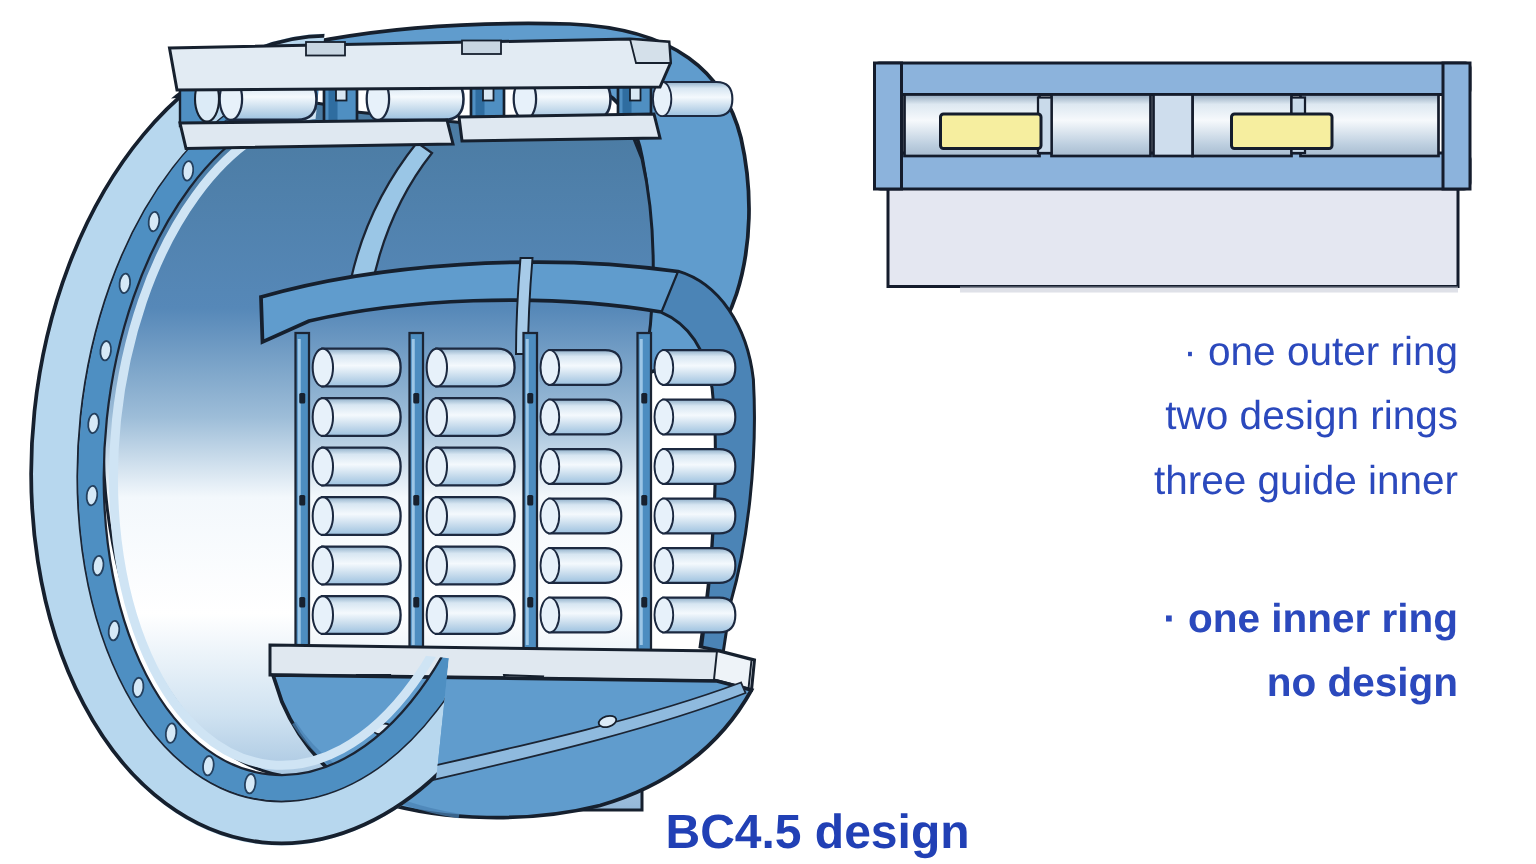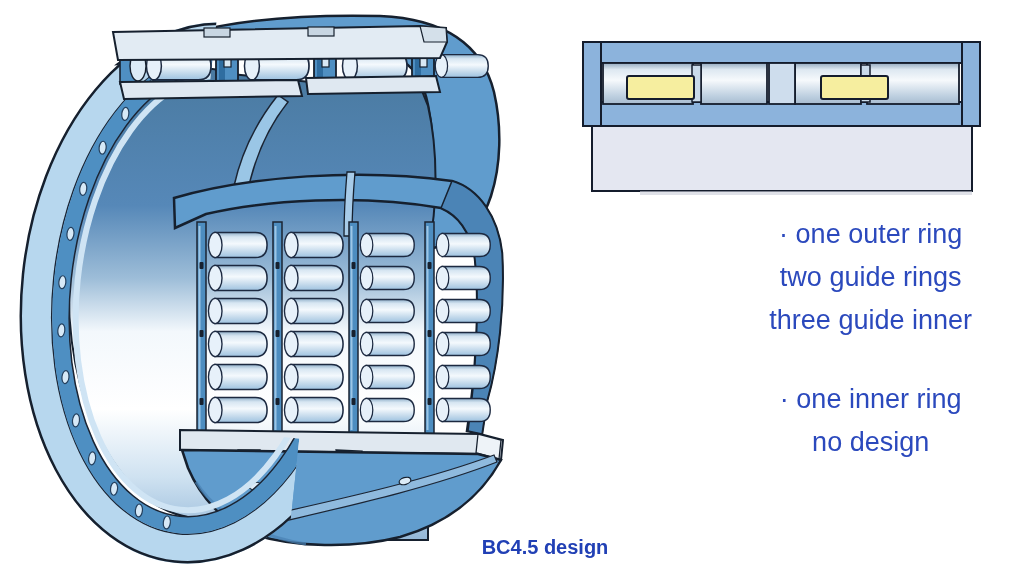--- a/index.html
+++ b/index.html
@@ -2,27 +2,27 @@
 <html><head>
 <meta charset="utf-8">
 <style>
   html,body{margin:0;padding:0;background:#ffffff;}
   .stage{
     position:relative;width:1024px;height:576px;background:#ffffff;
     font-family:"Liberation Sans",sans-serif;overflow:hidden;
   }
   .stage svg{position:absolute;left:0;top:0;}
   .features{
-    position:absolute;top:213px;right:52px;text-align:center;
+    position:absolute;top:213px;right:52px;text-align:right;
     color:#2b49bd;font-size:27px;line-height:43px;font-weight:400;
   }
-  .features .grp2{margin-top:36px;}
+  .features .grp2{margin-top:49px;font-weight:bold;}
   .caption{
     position:absolute;left:380px;top:536px;width:330px;text-align:center;
-    color:#2140b5;font-size:20px;font-weight:700;
+    color:#2140b5;font-size:32px;font-weight:700;
   }
 </style>
 </head>
 <body>
 
 <div class="stage">
 
 <svg width="1024" height="576" viewBox="0 0 1024 576">
   <defs>
     <linearGradient id="gBore" x1="0" y1="60" x2="0" y2="545" gradientUnits="userSpaceOnUse">
@@ -244,21 +244,21 @@
     <rect x="627" y="76" width="67" height="23" rx="2" fill="#f6ee9f" stroke="#141c2c" stroke-width="2"></rect>
     <rect x="821" y="76" width="67" height="23" rx="2" fill="#f6ee9f" stroke="#141c2c" stroke-width="2"></rect>
 
     <rect x="640" y="191" width="332" height="4" fill="#c9cdd9" opacity="0.6"></rect>
   </g>
 </svg>
 
 <div class="features">
   <div class="grp1">
     <div>· one outer ring</div>
-    <div>two guide rings</div>
+    <div>two design rings</div>
     <div>three guide inner</div>
   </div>
   <div class="grp2">
     <div>· one inner ring</div>
     <div>no design</div>
   </div>
 </div>
 
 <div class="caption">BC4.5 design</div>
 

